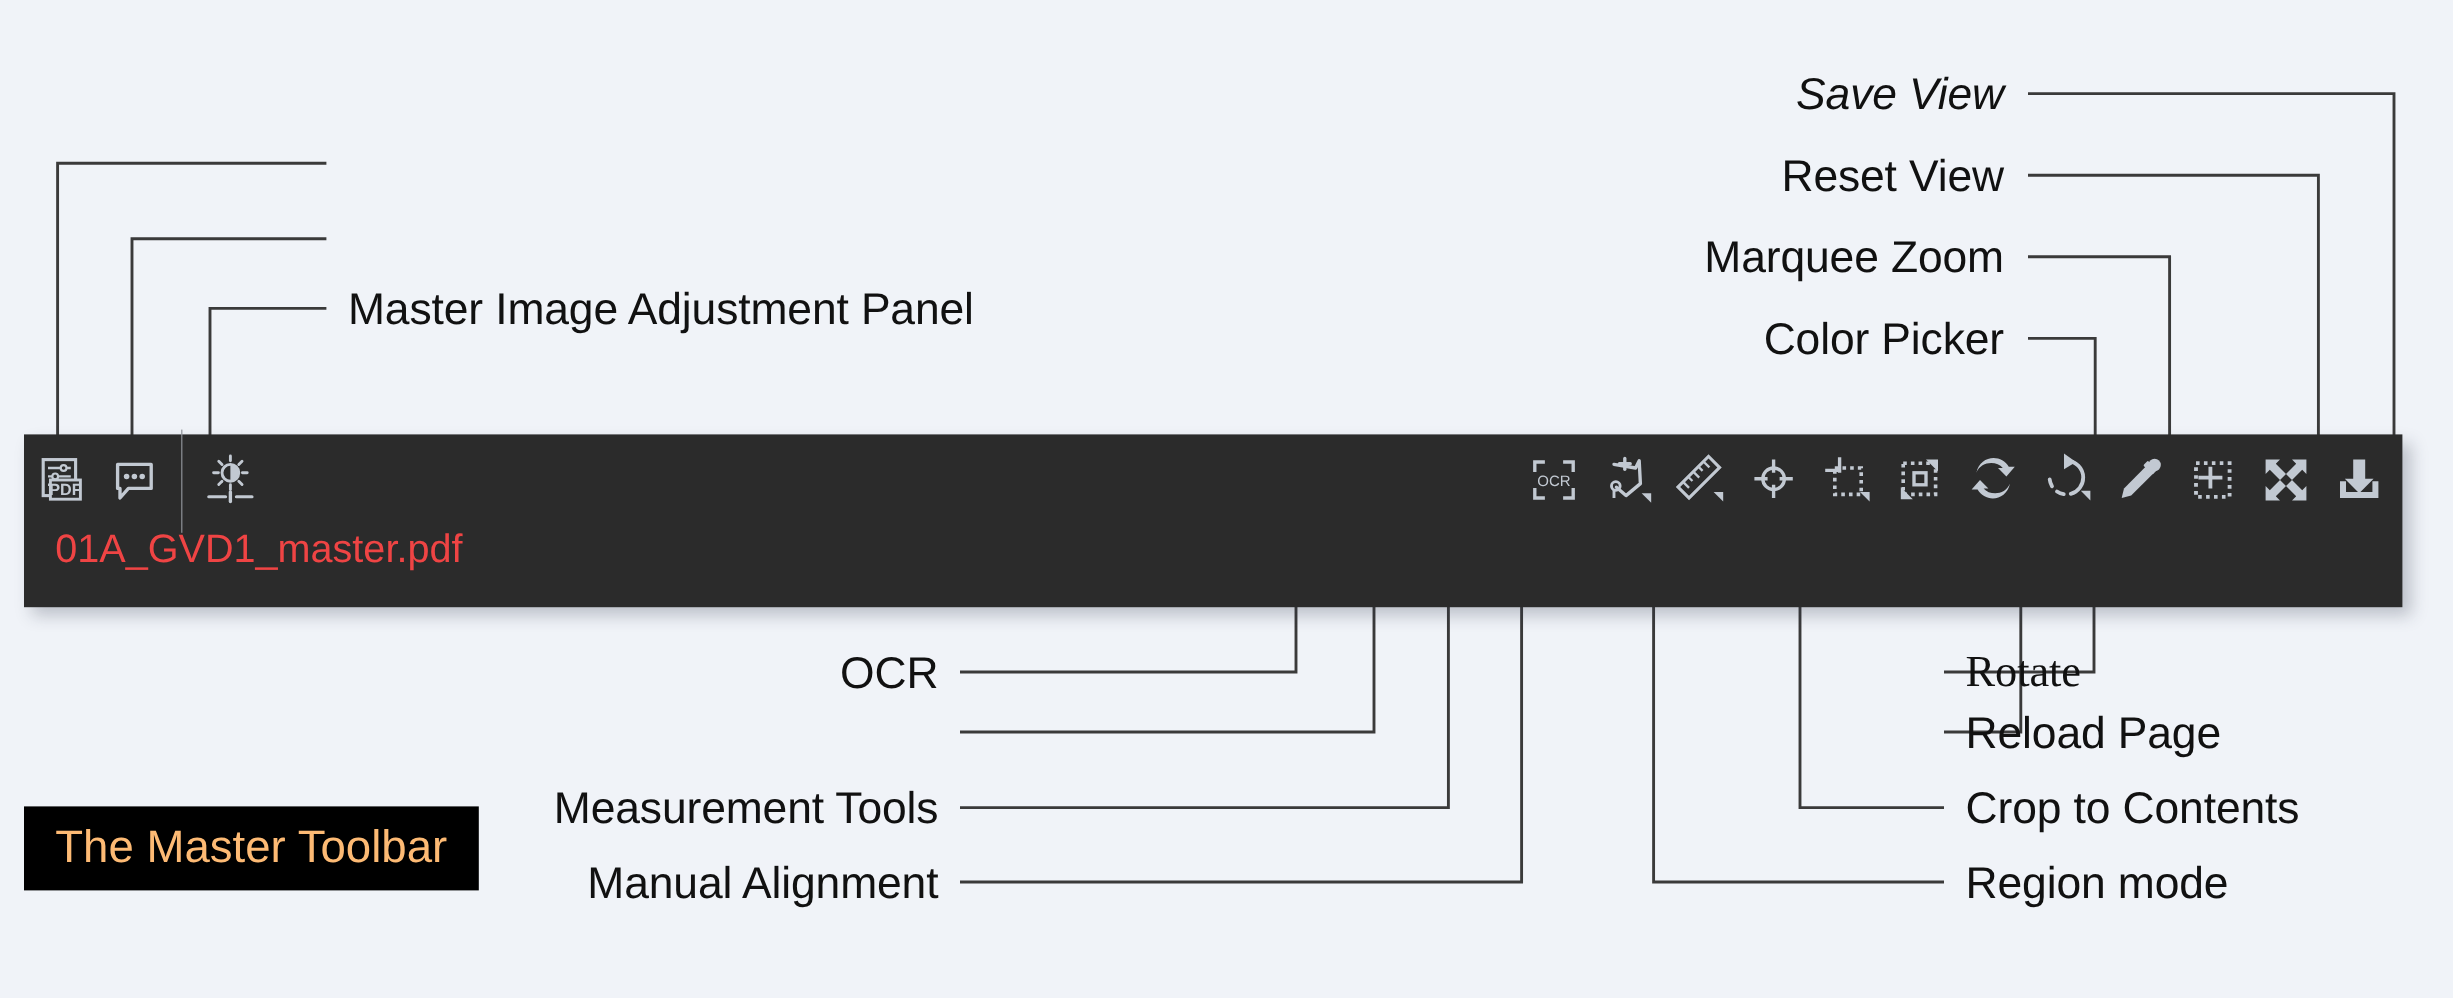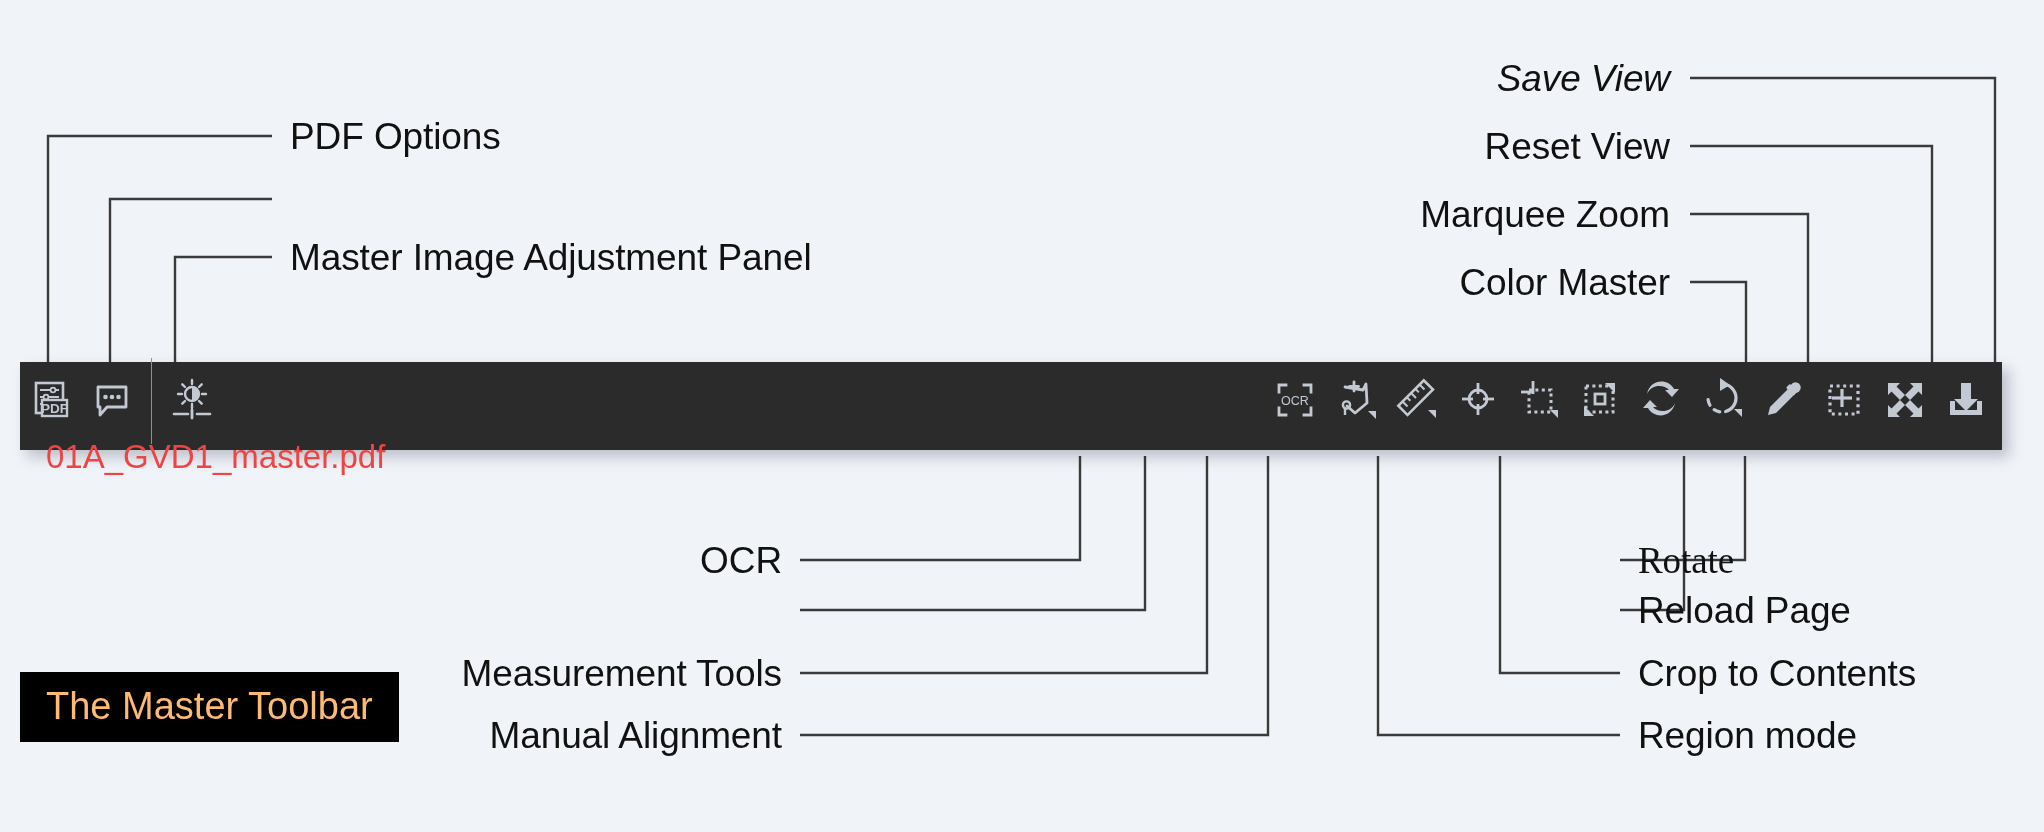--- a/index.html
+++ b/index.html
@@ -24,21 +24,21 @@
     white-space:nowrap;
     line-height:1;
     letter-spacing:-0.1px;
   }
   .callout.r{text-align:right;}
 
   
   #toolbar{
     position:absolute;
     left:20px;top:362px;
-    width:1982px;height:88px;
+    width:1982px;height:144px;
     background:#2b2b2b;
     box-shadow:7px 7px 13px rgba(40,48,66,.26);
   }
   .tb-left{
     position:absolute;left:0;top:0;height:76px;
     display:flex;align-items:center;
   }
   .tb-btn{
     width:61px;height:76px;
     display:flex;align-items:center;justify-content:center;
@@ -97,27 +97,26 @@
     <path d="M 1145 456 L 1145 610 L 800 610"></path>
     <path d="M 1207 456 L 1207 673 L 800 673"></path>
     <path d="M 1268 456 L 1268 735 L 800 735"></path>
 
     <path d="M 1745 456 L 1745 560 L 1620 560"></path>
     <path d="M 1684 456 L 1684 610 L 1620 610"></path>
     <path d="M 1500 456 L 1500 673 L 1620 673"></path>
     <path d="M 1378 456 L 1378 735 L 1620 735"></path>
   </svg>
 
-  <div class="callout" style="left:290px;top:118px;">PDF Options</div>
   <div class="callout" style="left:290px;top:239px;">Master Image Adjustment Panel</div>
 
   <div class="callout r" style="right:374px;top:60px;font-style:italic;">Save View</div>
   <div class="callout r" style="right:374px;top:128px;">Reset View</div>
   <div class="callout r" style="right:374px;top:196px;text-align:center;">Marquee Zoom</div>
-  <div class="callout r" style="right:374px;top:264px;">Color Master</div>
+  <div class="callout r" style="right:374px;top:264px;">Color Picker</div>
 
   <div class="callout r" style="right:1262px;top:542px;">OCR</div>
   <div class="callout r" style="right:1262px;top:655px;">Measurement Tools</div>
   <div class="callout r" style="right:1262px;top:717px;">Manual Alignment</div>
 
   <div class="callout" style="left:1638px;top:542px;font-family:Liberation Serif, serif;">Rotate</div>
   <div class="callout" style="left:1638px;top:592px;">Reload Page</div>
   <div class="callout" style="left:1638px;top:655px;">Crop to Contents</div>
   <div class="callout" style="left:1638px;top:717px;">Region mode</div>
 

